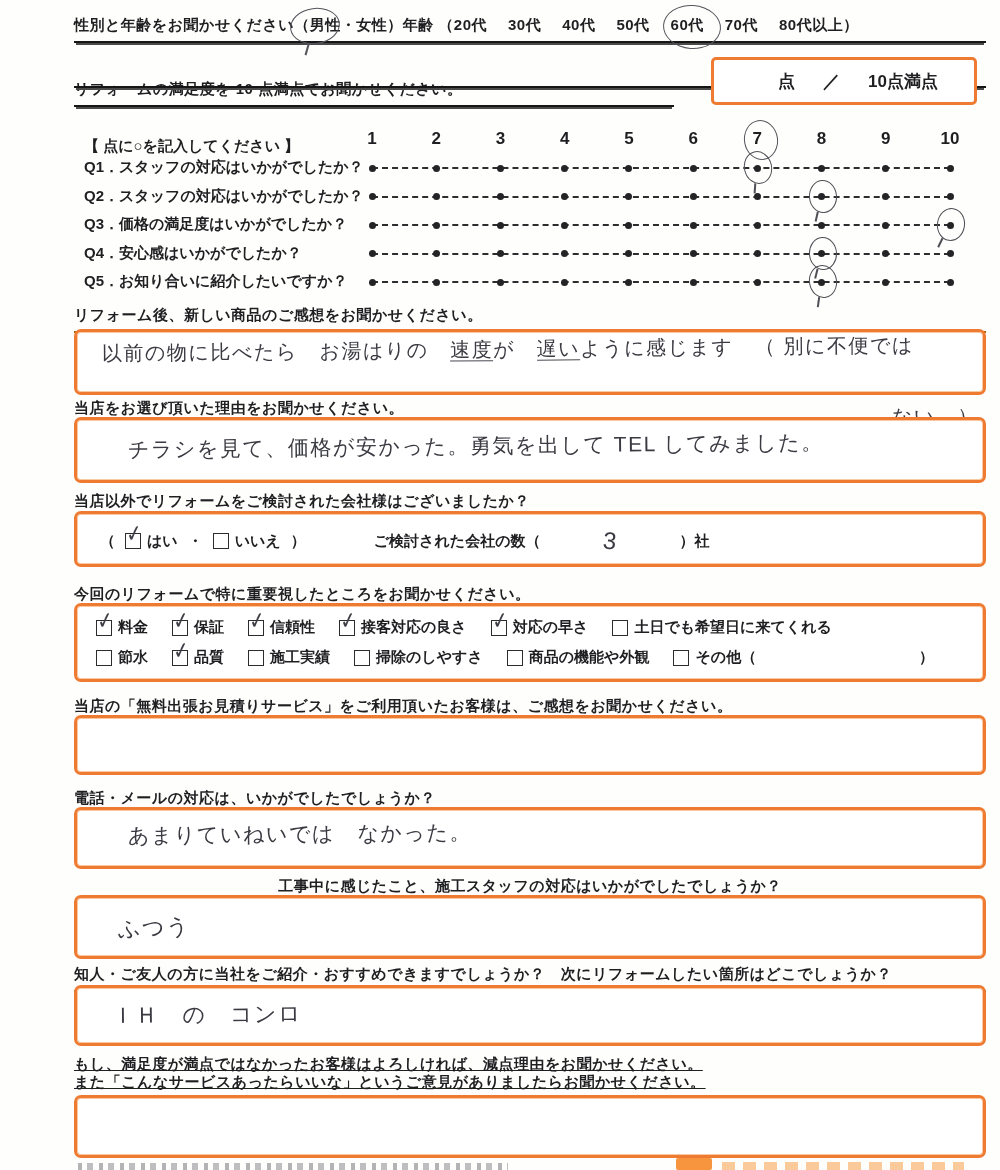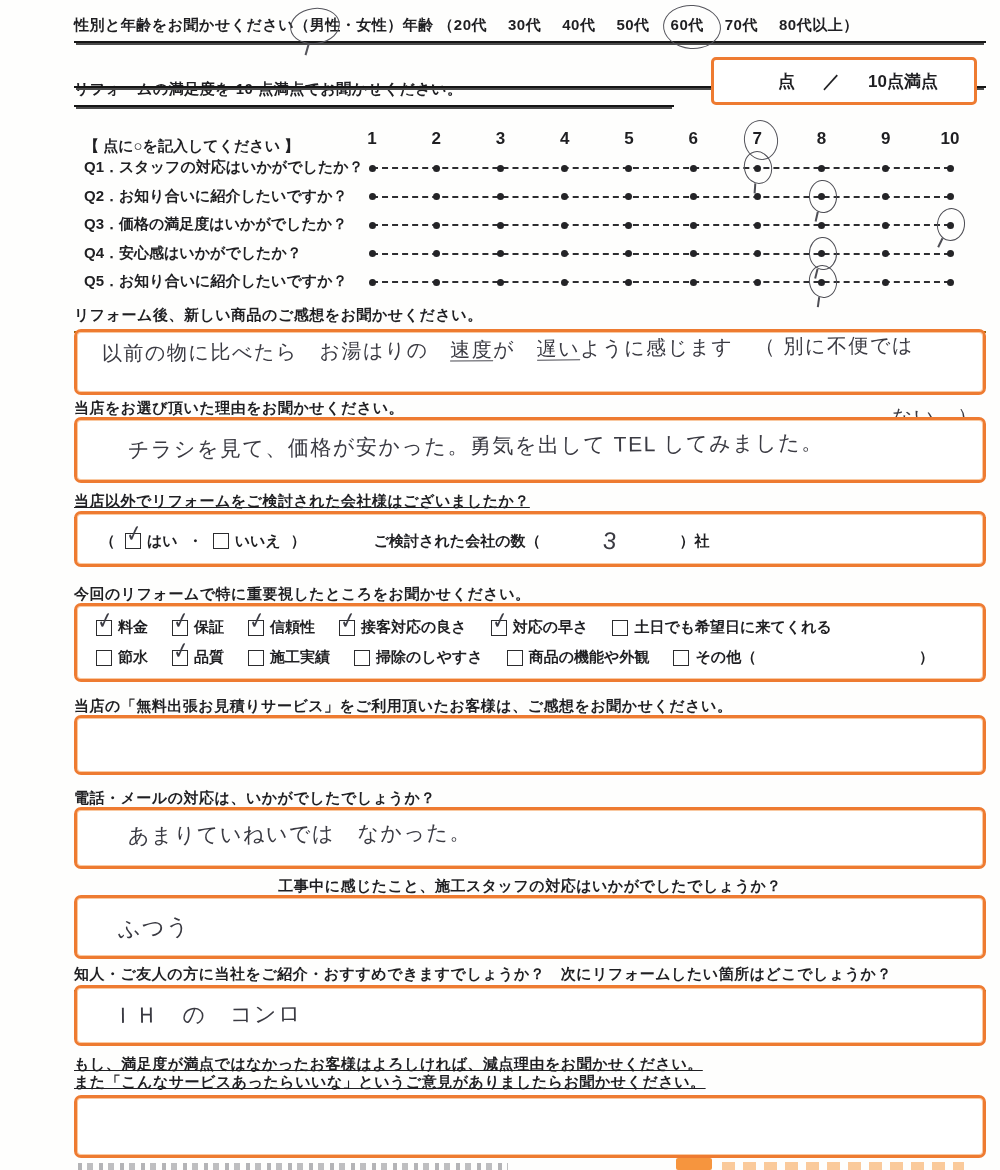--- a/index.html
+++ b/index.html
@@ -125,21 +125,21 @@
         <div class="dot" style="left: 561.167px;"></div>
         <div class="dot" style="left: 625.389px;"></div>
         <div class="dot" style="left: 689.611px;"></div>
         <div class="dot" style="left: 753.833px;"></div>
         <div class="dot" style="left: 818.056px;"></div>
         <div class="dot" style="left: 882.278px;"></div>
         <div class="dot" style="left: 946.5px;"></div>
         <div class="mark" style="left: 744.333px; transform: rotate(-14deg);"></div>
       </div>
       <div class="qrow" style="top: 196.5px;">
-        <span class="qlabel">Q2．お知り合いに紹介したいですか？</span>
+        <span class="qlabel">Q2．スタッフの対応はいかがでしたか？</span>
         <div class="qline"></div>
         <div class="dot" style="left: 368.5px;"></div>
         <div class="dot" style="left: 432.722px;"></div>
         <div class="dot" style="left: 496.944px;"></div>
         <div class="dot" style="left: 561.167px;"></div>
         <div class="dot" style="left: 625.389px;"></div>
         <div class="dot" style="left: 689.611px;"></div>
         <div class="dot" style="left: 753.833px;"></div>
         <div class="dot" style="left: 818.056px;"></div>
         <div class="dot" style="left: 882.278px;"></div>
@@ -195,21 +195,21 @@
 
   <div class="sec" style="top:306px;"><span>リフォーム後、新しい商品のご感想をお聞かせください。</span></div>
   <div class="obox" style="top:329px;height:60px;"></div>
   <div class="hand" style="left:102px;top:336px;"><span>以前の物に比べたら　お湯はりの　</span><span class="u">速度</span><span>が　</span><span class="u">遅い</span><span>ように感じます　（ 別に不便では</span></div>
   <div class="hand" style="left:892px;top:360px;margin-top:43px;"><span>ない。）</span></div>
 
   <div class="sec" style="top:399px;"><span>当店をお選び頂いた理由をお聞かせください。</span></div>
   <div class="obox" style="top:417px;height:60px;"></div>
   <div class="hand" style="left:128px;top:432px;font-size:21px;"><span>チラシを見て、価格が安かった。勇気を出して TEL してみました。</span></div>
 
-  <div class="sec" style="top:492px;text-decoration:underline;"><span>当店以外でリフォームをご検討された会社様はございましたか？</span></div>
+  <div class="sec" style="top:492px;"><span>当店以外でリフォームをご検討された会社様はございましたか？</span></div>
   <div class="obox" style="top:511px;height:50px;"></div>
   <div class="yn" style="left:100px;top:527px;">
     <span>（</span>
     <span class="pitem">
       <span class="cb">
           <span class="tickmark">✓</span>
         </span>
       <span>はい</span>
     </span>
     <span>・</span>

